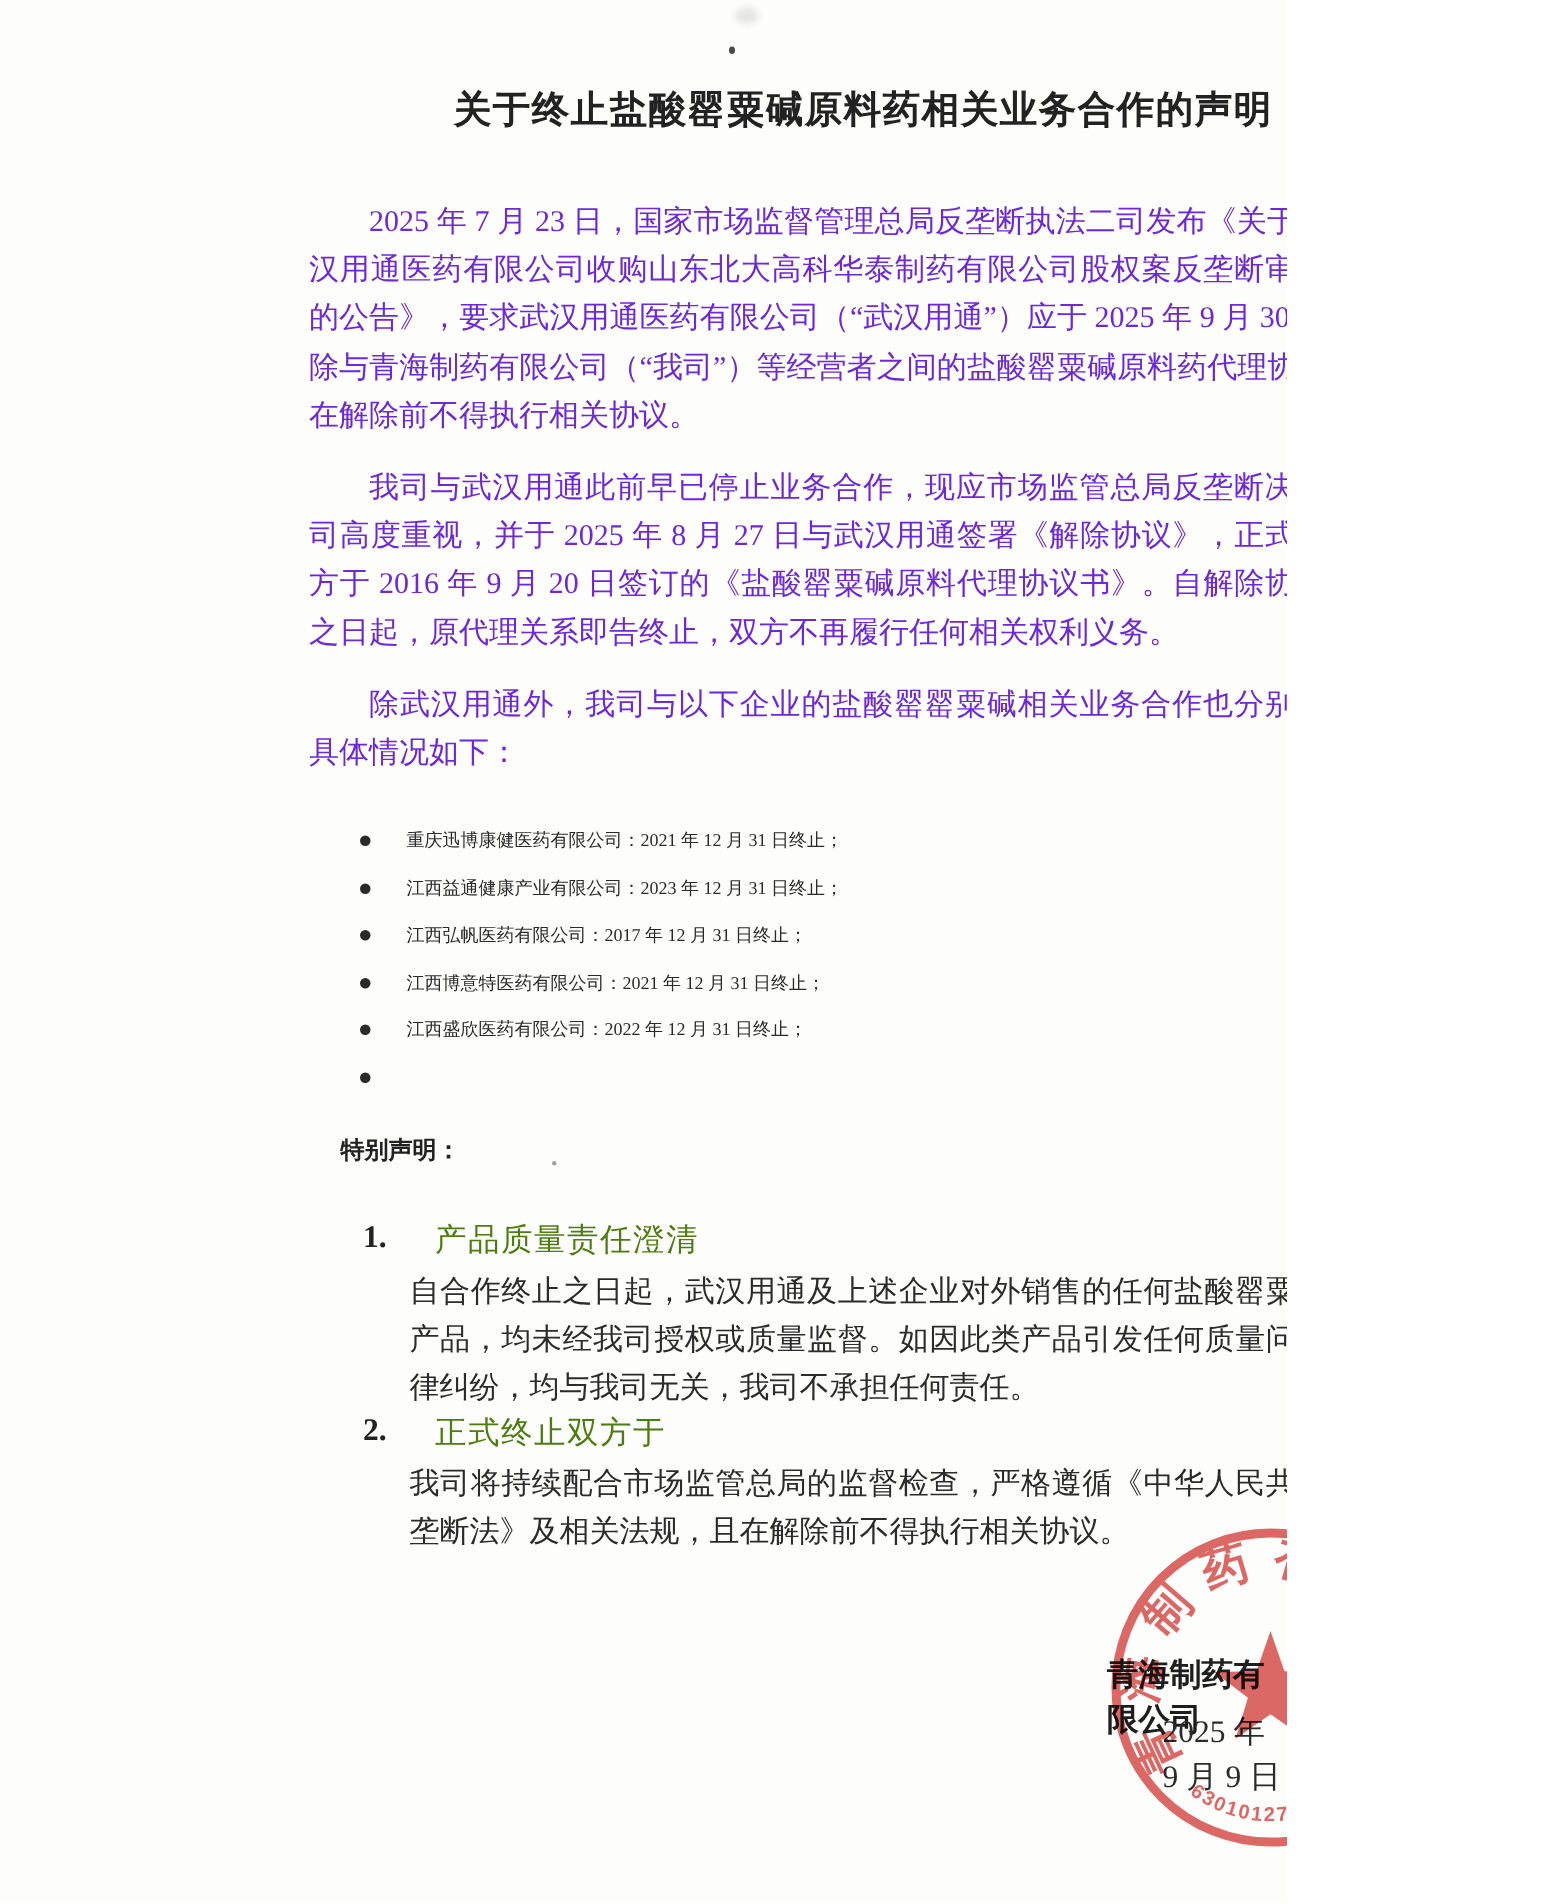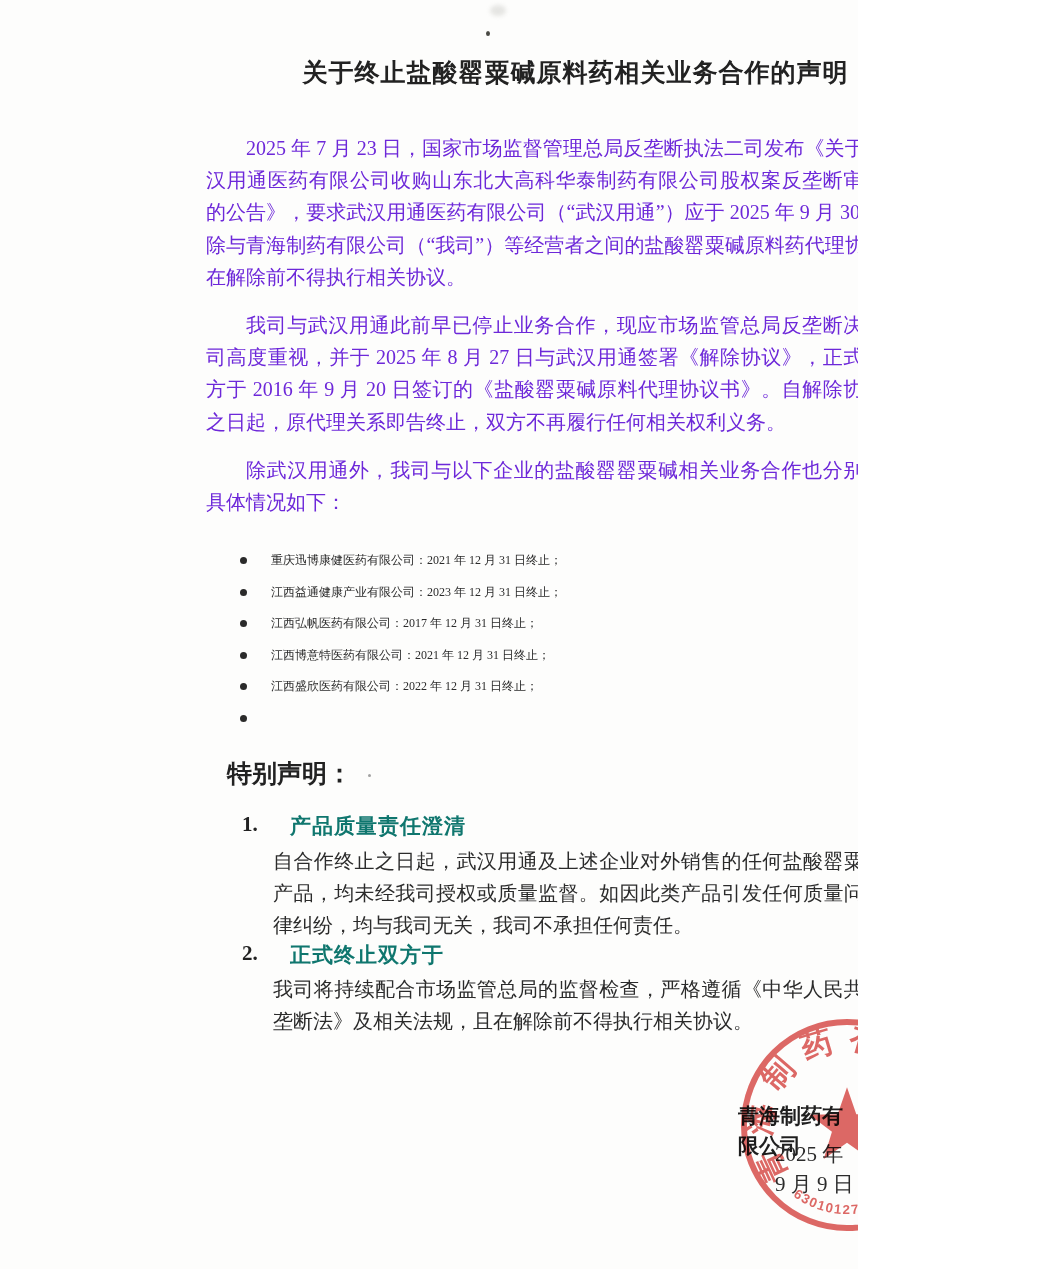--- a/index.html
+++ b/index.html
@@ -57,39 +57,39 @@
     top: 12px;
     width: 7px;
     height: 7px;
     border-radius: 50%;
     background: #2a2a2a;
   }
   .special-heading {
     position: absolute;
     left: 227px;
     top: 757px;
-    font-size: 25px;
+    font-size: 16px;
     font-weight: bold;
     color: #222;
     text-align: right;
   }
   .sec-num {
     position: absolute;
     left: 242px;
     font-size: 21px;
     font-weight: bold;
     color: #222;
   }
   .sec-head {
     position: absolute;
     left: 290px;
     font-size: 21px;
-    font-weight: bold;
+    font-weight: normal;
     letter-spacing: 1px;
-    color: #0f766e;
+    color: #4d7c0f;
   }
   #sec1-num, #sec1-head { top: 812px; }
   #sec2-num, #sec2-head { top: 941px; }
   .sec-body {
     position: absolute;
     left: 273px;
     width: 652px;
     font-size: 20px;
     line-height: 32.2px;
     text-align: justify;

